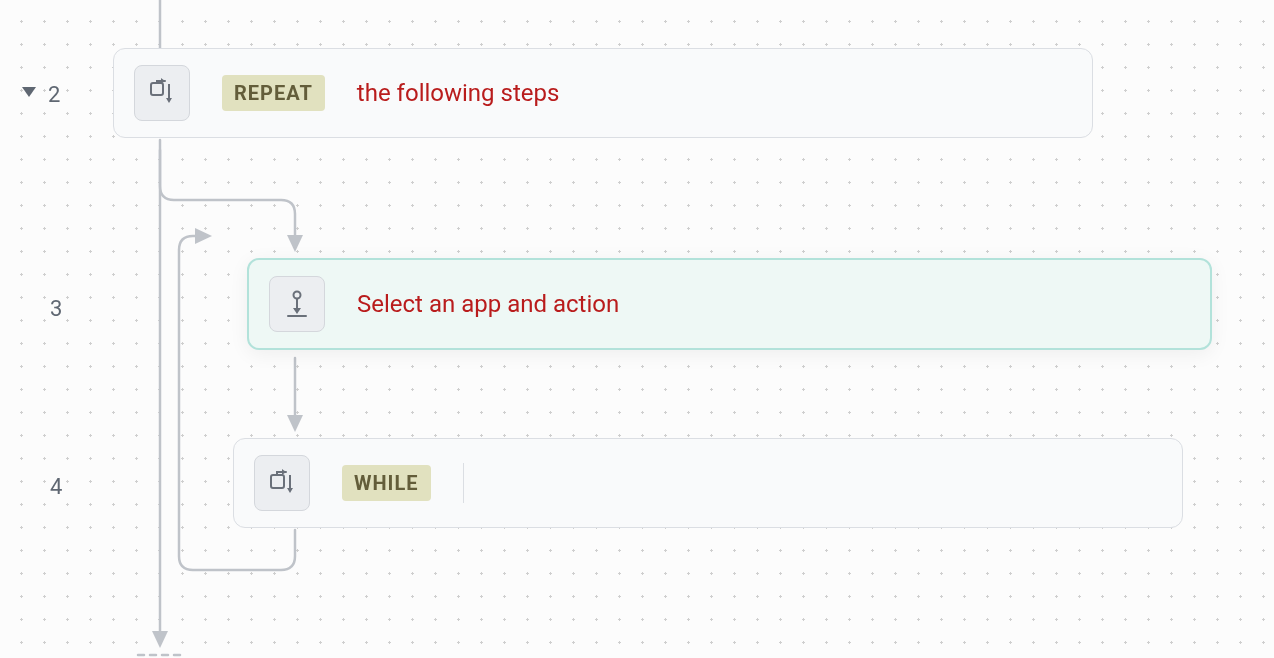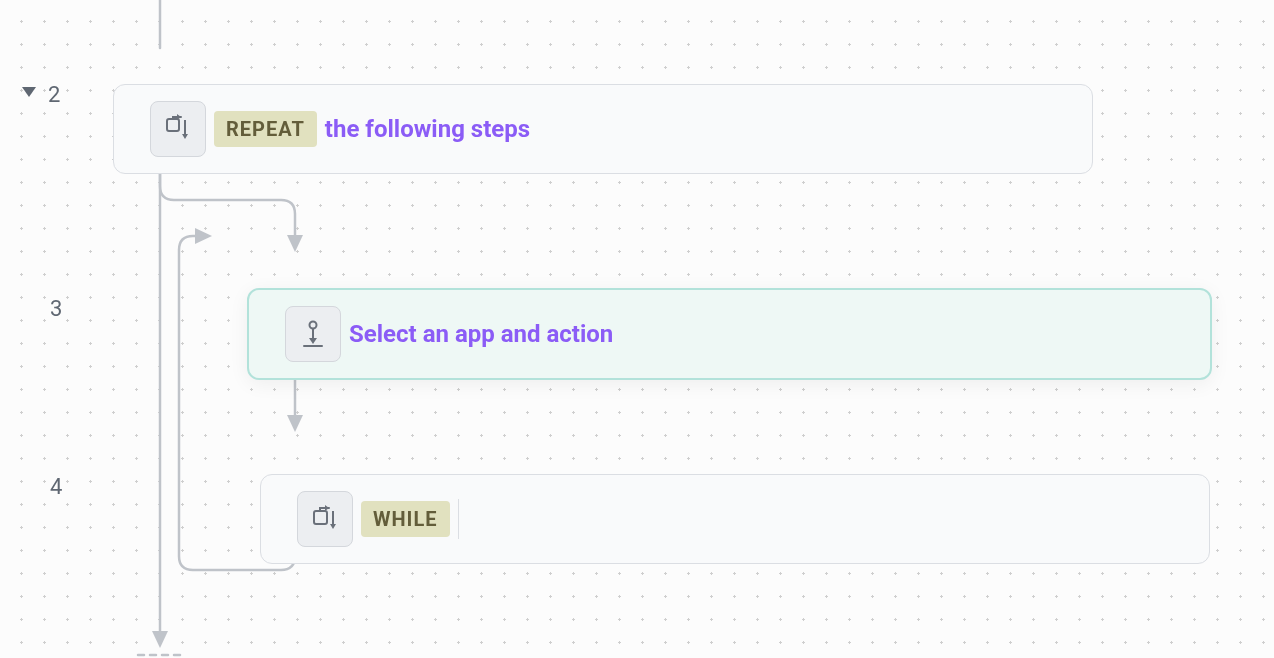--- a/index.html
+++ b/index.html
@@ -26,45 +26,44 @@
       left: 0;
       width: 1274px;
       height: 658px;
     }
 
     
     .step-card {
       position: absolute;
       display: flex;
       align-items: center;
-      padding: 16px 36px;
+      padding: 16px 20px;
       border-radius: 12px;
       border: 1px solid #dbdee3;
       background: #f9fafb;
-      gap: 8px;
-      margin-top: 36px;
+      gap: 32px;
     }
 
     .step-card.repeat {
       left: 113px;
       top: 48px;
       width: 980px;
     }
 
     .step-card.select {
       left: 247px;
-      top: 252px;
+      top: 258px;
       width: 965px;
       border: 2px solid #b2e2da;
       background: #eef8f5;
       box-shadow: 0 4px 20px rgba(0,0,0,0.06);
     }
 
     .step-card.while {
-      left: 260px;
+      left: 233px;
       top: 438px;
       width: 950px;
     }
 
     
     .icon-tile {
       width: 56px;
       height: 56px;
       border-radius: 8px;
       border: 1px solid #d4d7dc;
@@ -88,22 +87,22 @@
       font-weight: 700;
       font-size: 20px;
       letter-spacing: 1px;
       background: #e1e1bf;
       color: #635d3a;
     }
 
     
     .card-text {
       font-size: 24px;
-      color: #8b5cf6;
-      font-weight: 700;
+      color: #b91c1c;
+      font-weight: 400;
     }
 
     
     .divider {
       width: 1px;
       height: 40px;
       background: #dbdee3;
     }
 
     

